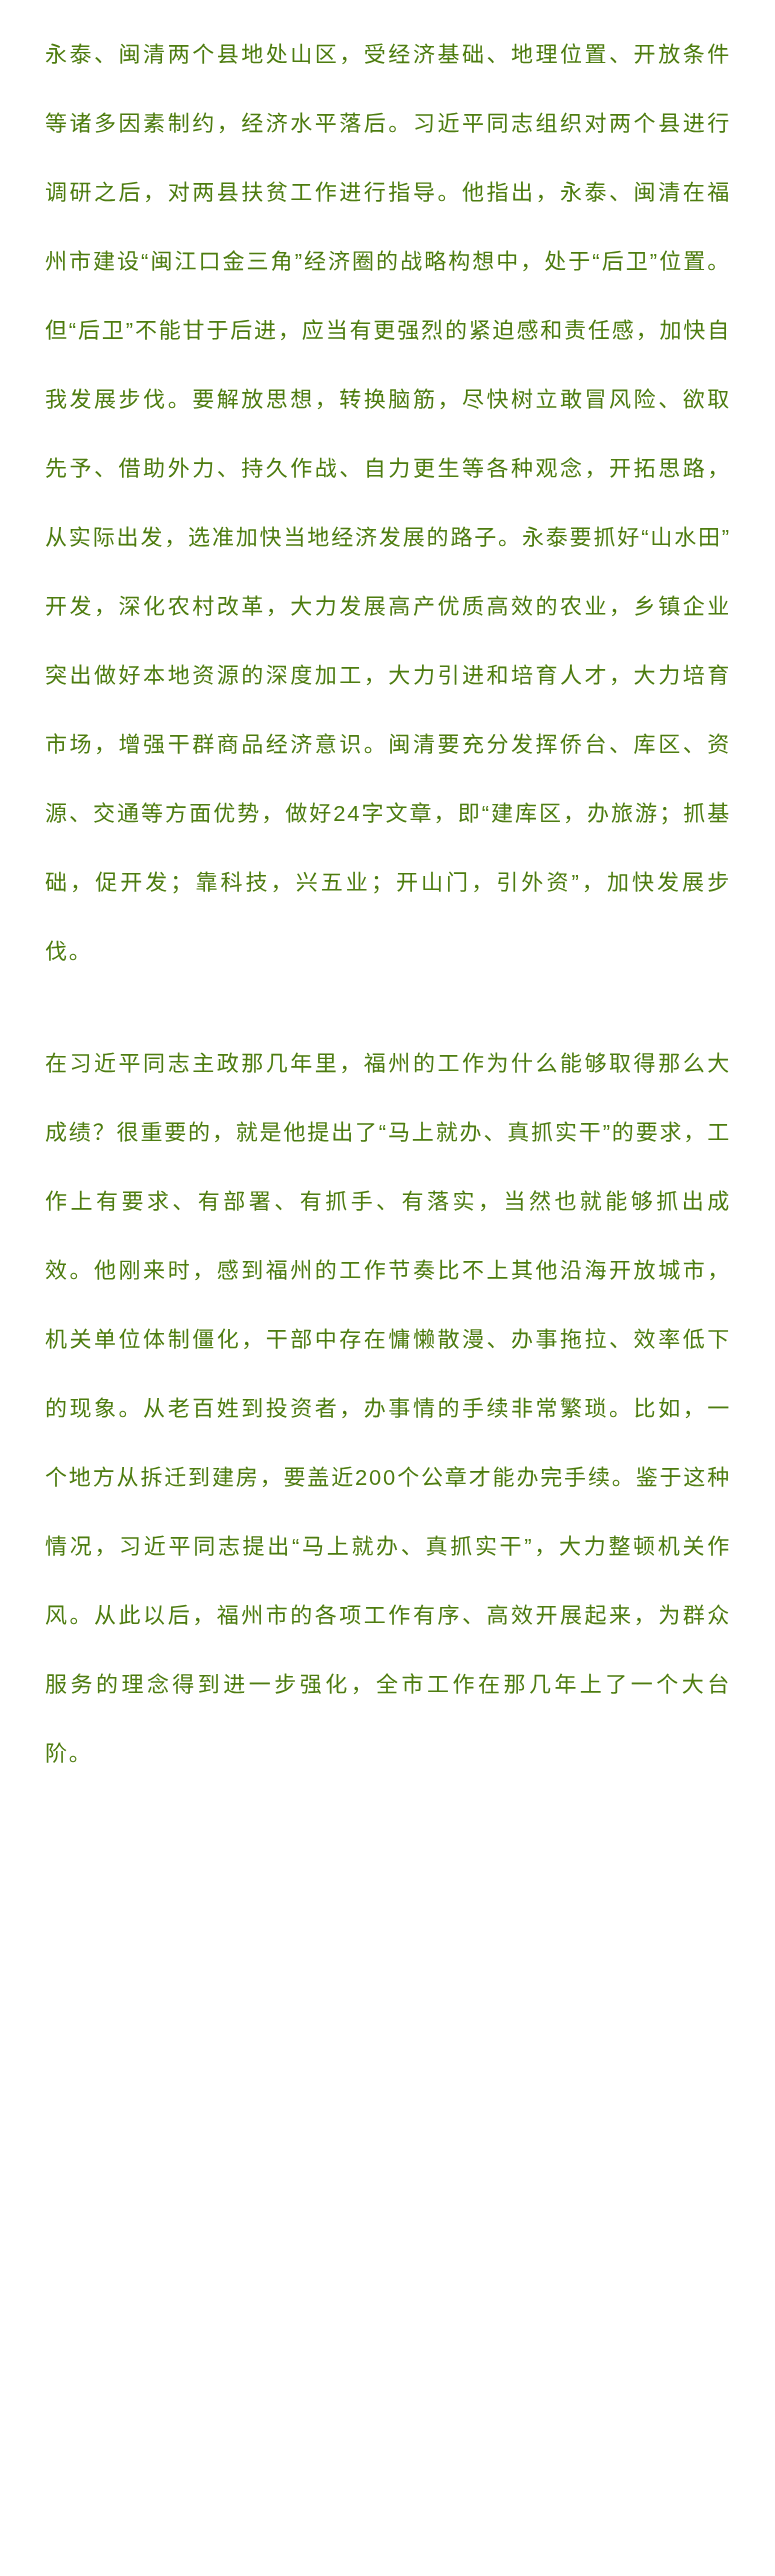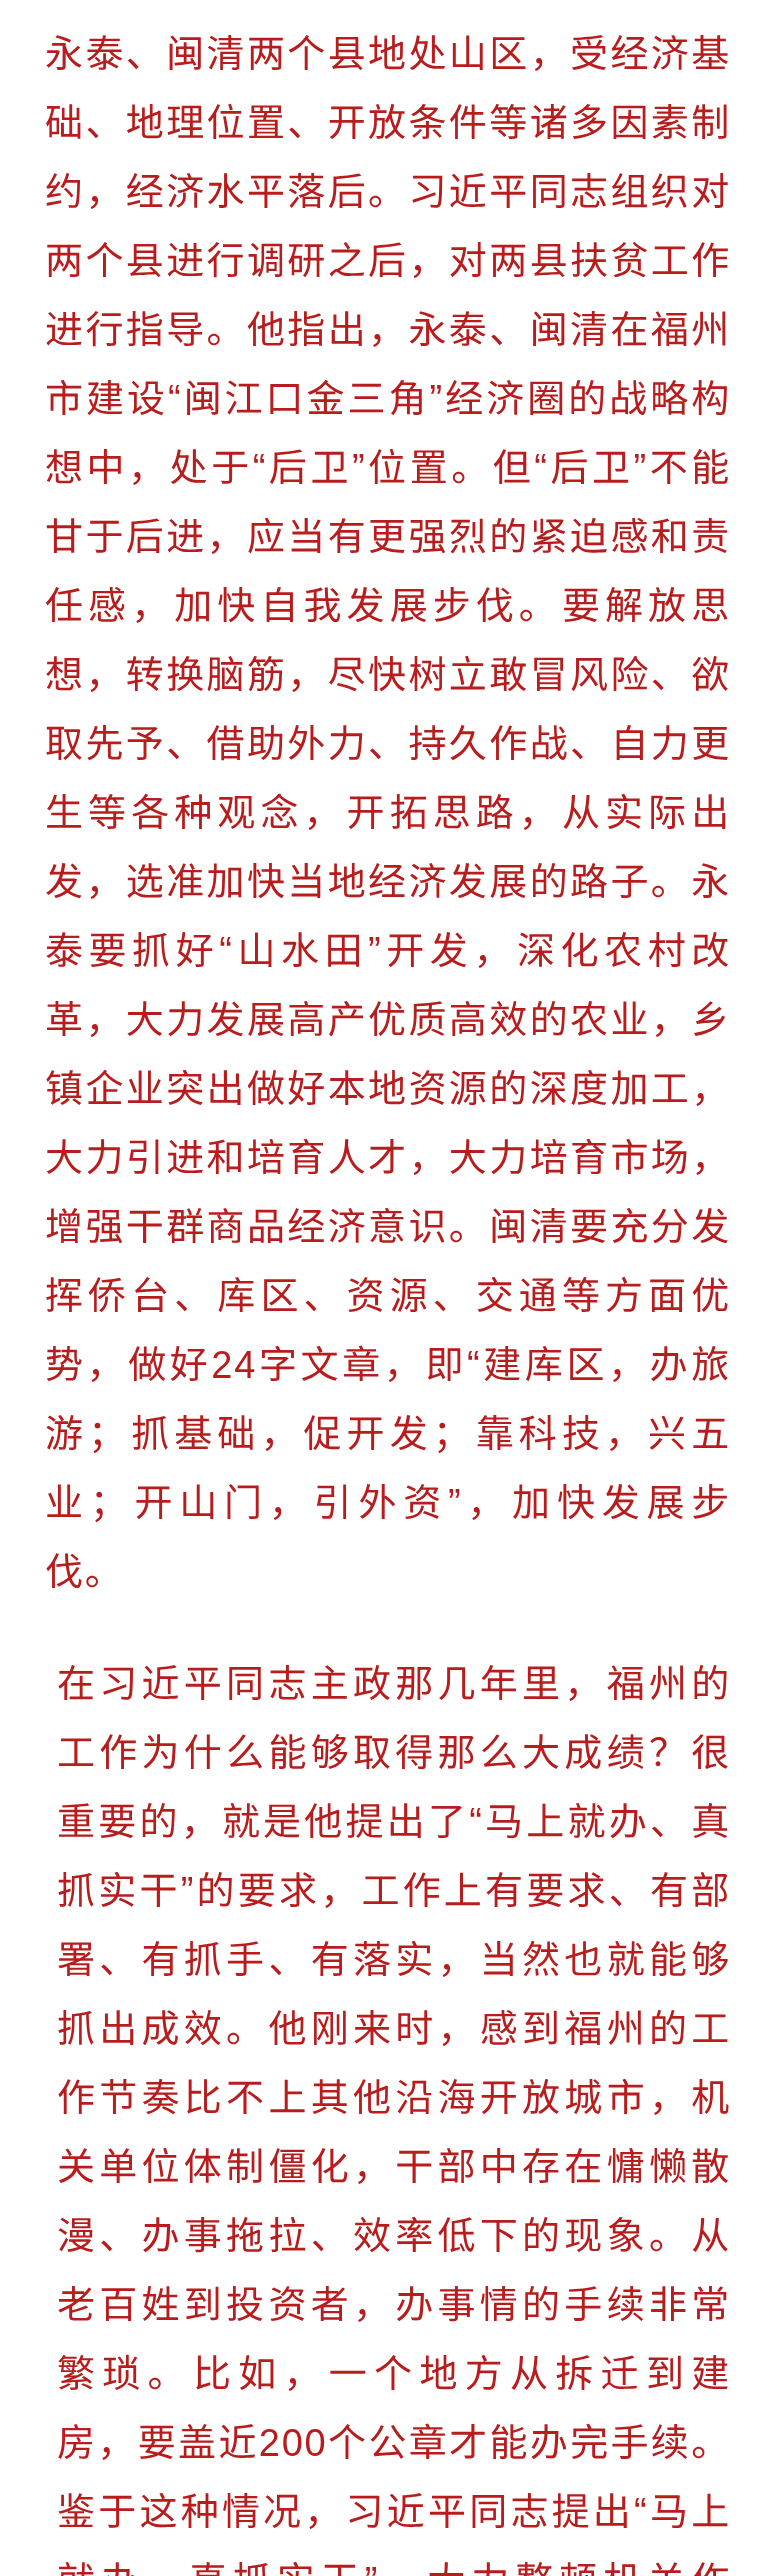--- a/index.html
+++ b/index.html
@@ -16,32 +16,31 @@
     box-sizing: border-box;
     padding: 20px 45px 50px 45px;
     overflow: hidden;
   }
   .article {
     width: 100%;
   }
   .para {
     margin: 0 0 43px 0;
     font-family: "Liberation Sans", sans-serif;
-    font-size: 38px;
+    font-size: 22px;
     line-height: 69px;
     letter-spacing: 1.8px;
-    color: #b91c1c;
+    color: #4d7c0f;
     font-weight: 400;
     text-align: justify;
     text-justify: inter-ideograph;
     word-break: break-all;
   }
   .para:last-child {
     margin-bottom: 0;
-    margin-left: 12px;
   }
 </style>
 </head>
 <body>
 
 <div class="page">
   <div class="article">
     <p class="para">永泰、闽清两个县地处山区，受经济基础、地理位置、开放条件等诸多因素制约，经济水平落后。习近平同志组织对两个县进行调研之后，对两县扶贫工作进行指导。他指出，永泰、闽清在福州市建设“闽江口金三角”经济圈的战略构想中，处于“后卫”位置。但“后卫”不能甘于后进，应当有更强烈的紧迫感和责任感，加快自我发展步伐。要解放思想，转换脑筋，尽快树立敢冒风险、欲取先予、借助外力、持久作战、自力更生等各种观念，开拓思路，从实际出发，选准加快当地经济发展的路子。永泰要抓好“山水田”开发，深化农村改革，大力发展高产优质高效的农业，乡镇企业突出做好本地资源的深度加工，大力引进和培育人才，大力培育市场，增强干群商品经济意识。闽清要充分发挥侨台、库区、资源、交通等方面优势，做好24字文章，即“建库区，办旅游；抓基础，促开发；靠科技，兴五业；开山门，引外资”，加快发展步伐。</p>
     <p class="para">在习近平同志主政那几年里，福州的工作为什么能够取得那么大成绩？很重要的，就是他提出了“马上就办、真抓实干”的要求，工作上有要求、有部署、有抓手、有落实，当然也就能够抓出成效。他刚来时，感到福州的工作节奏比不上其他沿海开放城市，机关单位体制僵化，干部中存在慵懒散漫、办事拖拉、效率低下的现象。从老百姓到投资者，办事情的手续非常繁琐。比如，一个地方从拆迁到建房，要盖近200个公章才能办完手续。鉴于这种情况，习近平同志提出“马上就办、真抓实干”，大力整顿机关作风。从此以后，福州市的各项工作有序、高效开展起来，为群众服务的理念得到进一步强化，全市工作在那几年上了一个大台阶。</p>
   </div>

